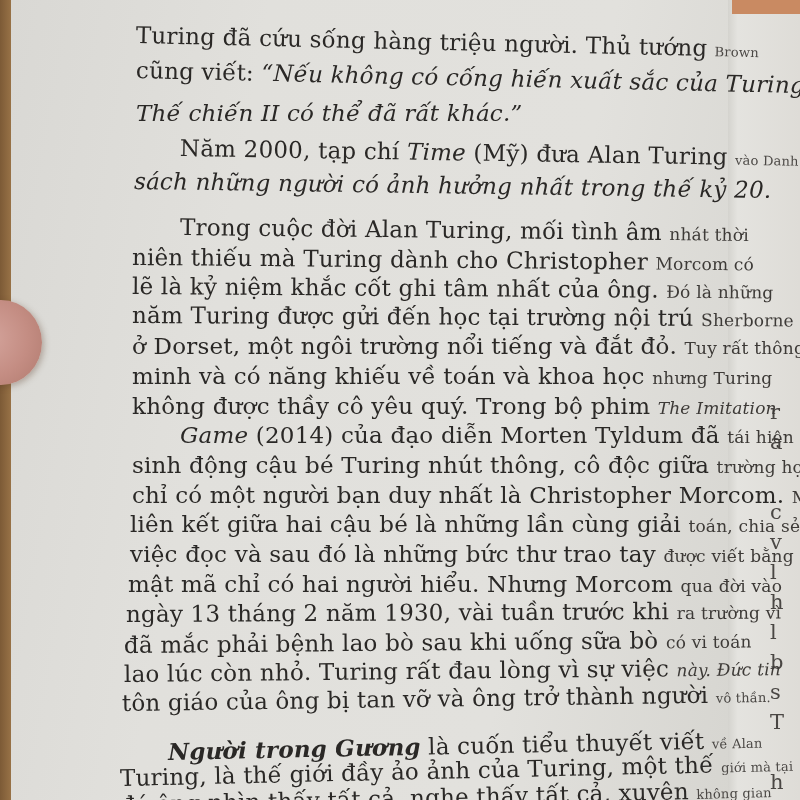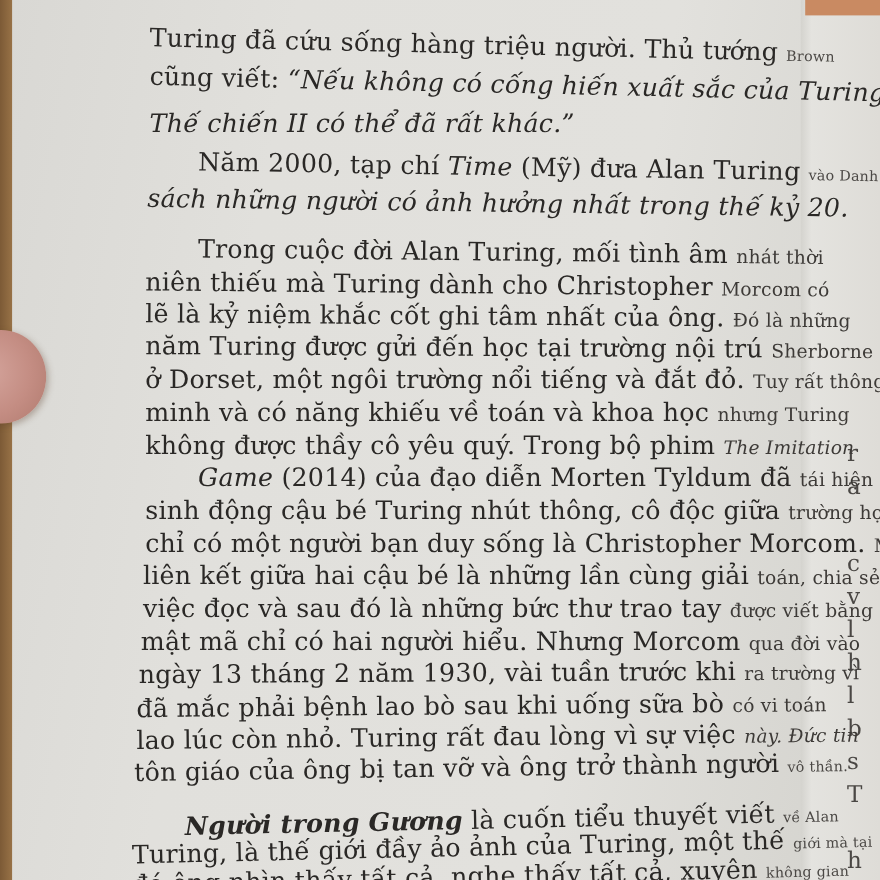--- a/index.html
+++ b/index.html
@@ -170,21 +170,21 @@
     </div>
     <div class="line" style="left:132px; top:422px;margin-left:48px;">
       <span class="ital">Game</span><span> (2014) của đạo diễn Morten Tyldum đã</span>
       <span class="tail">tái hiện rất</span>
     </div>
     <div class="line" style="left:132px; top:452px;">
       <span>sinh động cậu bé Turing nhút thông, cô độc giữa</span>
       <span class="tail">trường học</span>
     </div>
     <div class="line" style="left:132px; top:482px;">
-      <span>chỉ có một người bạn duy sống là Christopher Morcom.</span>
+      <span>chỉ có một người bạn duy nhất là Christopher Morcom.</span>
       <span class="tail">Mối</span>
     </div>
     <div class="line" style="left:130px; top:541px;">
       <span>việc đọc và sau đó là những bức thư trao tay</span>
       <span class="tail">được viết bằng</span>
     </div>
     <div class="line" style="left:130px; top:511px;">
       <span>liên kết giữa hai cậu bé là những lần cùng giải</span>
       <span class="tail">toán, chia sẻ</span>
     </div>

